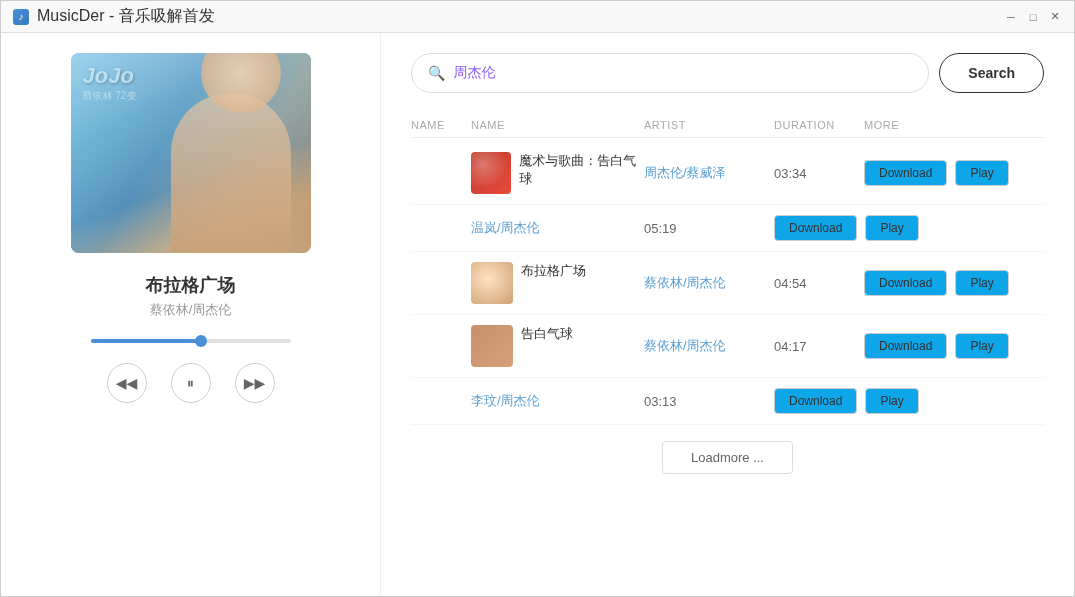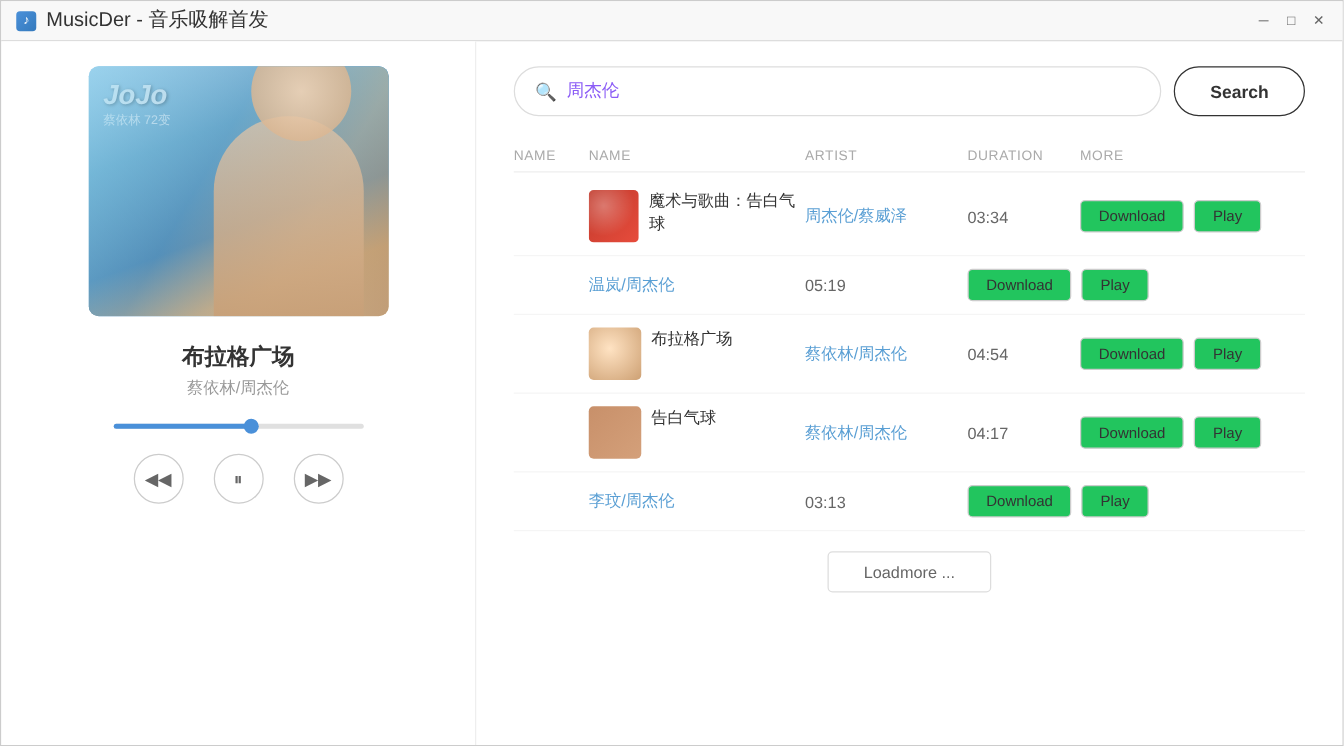--- a/index.html
+++ b/index.html
@@ -271,21 +271,21 @@
       color: #666;
     }
     .row-actions {
       display: flex;
       gap: 8px;
     }
     .btn-download, .btn-play {
       padding: 5px 14px;
       border: 1px solid #ccc;
       border-radius: 4px;
-      background: #22c55e;
+      background: #0ea5e9;
       font-size: 12px;
       color: #333;
       cursor: pointer;
     }
     .loadmore-container {
       display: flex;
       justify-content: center;
       padding: 16px 0 8px;
     }
     .loadmore-btn {

